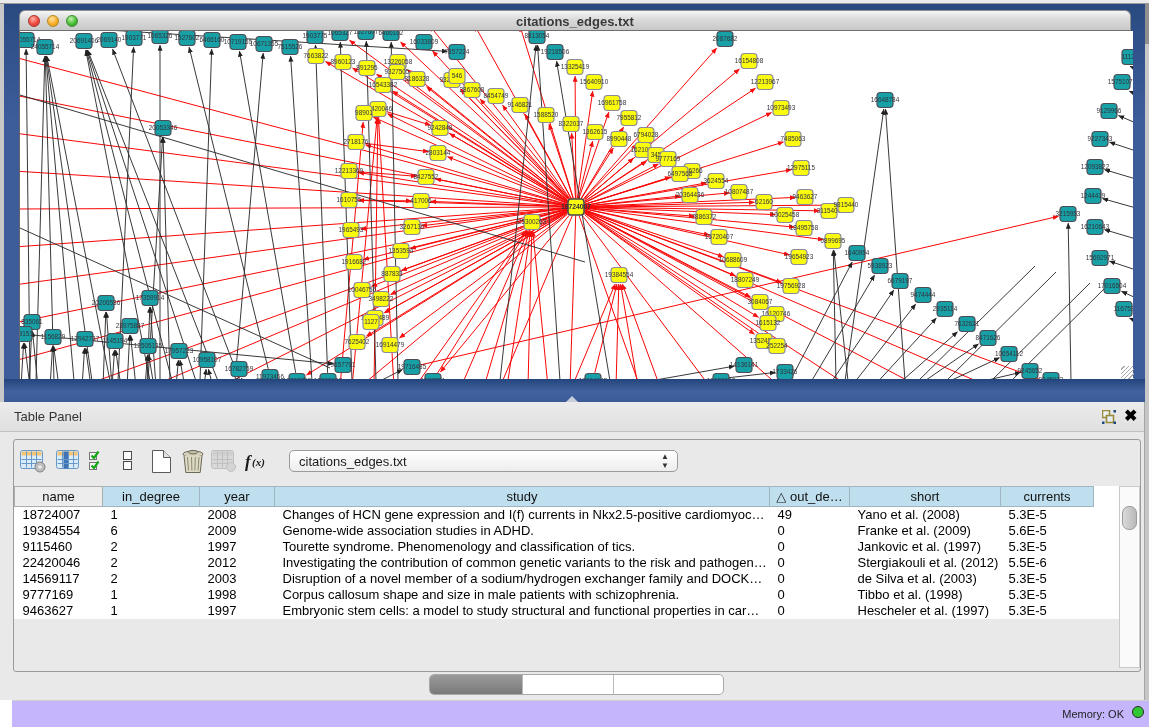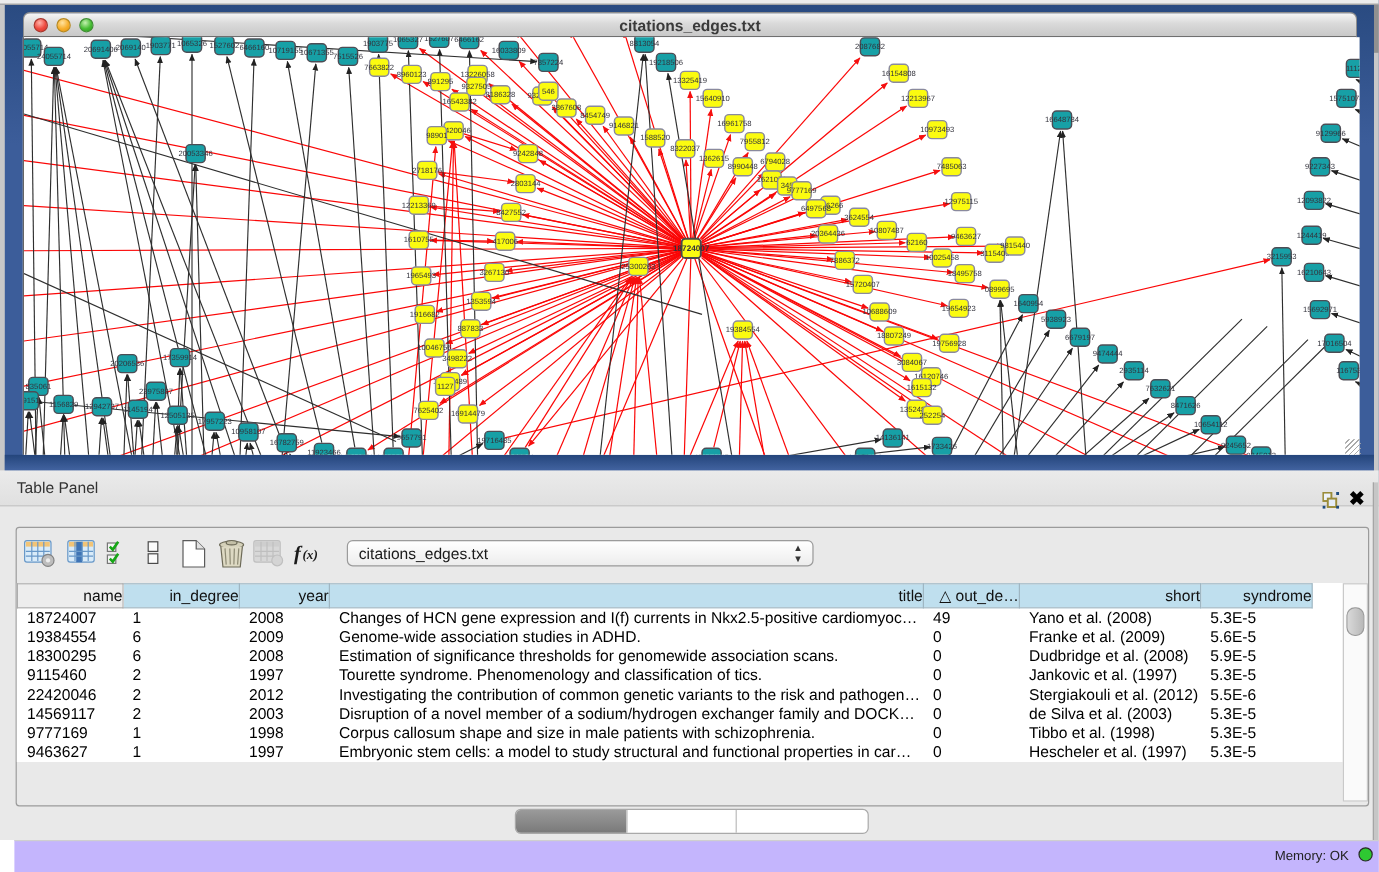--- a/index.html
+++ b/index.html
@@ -9,29 +9,29 @@
 #grayR{position:absolute;left:1145px;top:4px;width:4px;height:398px;background:#c8c8c8}
 #grayR2{position:absolute;left:1145px;top:4px;width:4px;height:40px;background:#909090}
 #grayT{position:absolute;left:0;top:0;width:1149px;height:4px;background:#ececec;border-bottom:1px solid #9a9a9a}
 #titlebar{position:absolute;left:19px;top:10px;width:1112px;height:21px;border-radius:6px 6px 0 0;background:linear-gradient(#f6f6f6,#dadada 45%,#c8c8c8);border:1px solid #8f8f8f;border-bottom:1px solid #6f6f6f}
 #title{position:absolute;left:0;right:0;top:3px;text-align:center;font-size:13px;font-weight:bold;color:#3a3a3a}
 .tl{position:absolute;top:4px;width:12px;height:12px;border-radius:50%;}
 #winbody{position:absolute;left:19px;top:31px;width:1112px;height:348px;background:#fff;border-left:1px solid #666;border-right:1px solid #666}
 #grip{position:absolute;left:1121px;top:366px;width:13px;height:13px;
  background:repeating-linear-gradient(135deg,transparent,transparent 2px,#aaa 2px,#aaa 3px)}
 #notch{position:absolute;left:566px;top:396px;width:0;height:0;border-left:6px solid transparent;border-right:6px solid transparent;border-bottom:6px solid #c6cddb}
-#tphead{position:absolute;left:0;top:392px;width:1149px;height:30px;background:linear-gradient(#ebebeb,#e0e0e0);border-bottom:1px solid #c2c2c2}
+#tphead{position:absolute;left:0;top:402px;width:1149px;height:30px;background:linear-gradient(#ebebeb,#e0e0e0);border-bottom:1px solid #c2c2c2}
 #tphead span{position:absolute;left:14px;top:7px;font-size:13px;color:#333}
 #tpbody{position:absolute;left:0;top:432px;width:1149px;height:268px;background:#e9e9e9}
 #panel{position:absolute;left:13px;top:439px;width:1128px;height:233px;border:1px solid #9b9b9b;border-radius:3px;background:#e9e9e9}
 #combo{position:absolute;left:289px;top:450px;width:389px;height:22px;background:linear-gradient(#ffffff,#ededed);border:1px solid #9b9b9b;border-radius:5px}
 #combo span{position:absolute;left:9px;top:3px;font-size:13px;color:#1a1a1a}
 #combo .arr{position:absolute;left:auto;right:8px;top:1px;font-size:8px;color:#333;line-height:9px;text-align:center}
 table#tt{position:absolute;left:14px;top:486px;width:1105px;border-collapse:collapse;table-layout:fixed;font-size:13px;background:#fff}
-#tt th{height:20px;font-weight:normal;font-size:13px;color:#111;background:#bfdfee;border:1px solid #9fb6c2;border-top:1px solid #9fb6c2;padding:0;text-align:right;overflow:hidden;white-space:nowrap}
+#tt th{height:20px;font-weight:normal;font-size:13px;color:#111;background:#bfdfee;border:1px solid #9fb6c2;border-top:1px solid #9fb6c2;padding:0;text-align:center;overflow:hidden;white-space:nowrap}
 #tt th.g{background:#ededed;border-color:#adadad}
 #tt td{height:16px;padding:0 0 0 8px;color:#000;white-space:nowrap;overflow:hidden;border:none}
 #tt tr{height:16px}
 #sb{position:absolute;left:1119px;top:486px;width:21px;height:182px;background:#fafafa;border:1px solid #c9c9c9}
 #sbt{position:absolute;left:1122px;top:506px;width:15px;height:24px;background:linear-gradient(90deg,#d9d9d9,#b9b9b9);border:1px solid #9a9a9a;border-radius:7px}
 #tabs{position:absolute;left:429px;top:674px;height:21px;border:1px solid #a9a9a9;border-radius:5px;background:#fff;display:flex;overflow:hidden}
 .tab{font-size:13px;color:#1a1a1a;padding:20px 13px 0;border-left:1px solid #bbb}
 .tab.sel{background:linear-gradient(#9a9a9a,#787878);color:#fff;border-left:none}
 #status{position:absolute;left:12px;top:700px;width:1149px;height:27px;background:#c4b5fd;border-top:1px solid #cfcfcf}
 #mem{position:absolute;left:auto;right:37px;top:7px;font-size:11px;color:#222}
@@ -912,54 +912,44 @@
         <col style="width:80px">
         <col style="width:151px">
         <col style="width:93px">
         <col>
       </colgroup>
   <tbody>
         <tr>
           <th class="g">name</th>
           <th>in_degree</th>
           <th>year</th>
-          <th>title</th>
+          <th>study</th>
           <th>△ out_de…</th>
           <th>short</th>
-          <th>syndrome</th>
+          <th>currents</th>
           <th class="g" style="background:#fff;border-color:#fff"></th>
         </tr>
 <tr>
           <td>18724007</td>
           <td>1</td>
           <td>2008</td>
           <td>Changes of HCN gene expression and I(f) currents in Nkx2.5-positive cardiomyoc…</td>
           <td>49</td>
           <td>Yano et al. (2008)</td>
           <td>5.3E-5</td>
           <td></td>
         </tr>
 <tr>
           <td>19384554</td>
           <td>6</td>
           <td>2009</td>
           <td>Genome-wide association studies in ADHD.</td>
           <td>0</td>
           <td>Franke et al. (2009)</td>
           <td>5.6E-5</td>
-          <td></td>
-        </tr>
-<tr>
-          <td>18300295</td>
-          <td>6</td>
-          <td>2008</td>
-          <td>Estimation of significance thresholds for genomewide association scans.</td>
-          <td>0</td>
-          <td>Dudbridge et al. (2008)</td>
-          <td>5.9E-5</td>
           <td></td>
         </tr>
 <tr>
           <td>9115460</td>
           <td>2</td>
           <td>1997</td>
           <td>Tourette syndrome. Phenomenology and classification of tics.</td>
           <td>0</td>
           <td>Jankovic et al. (1997)</td>
           <td>5.3E-5</td>

